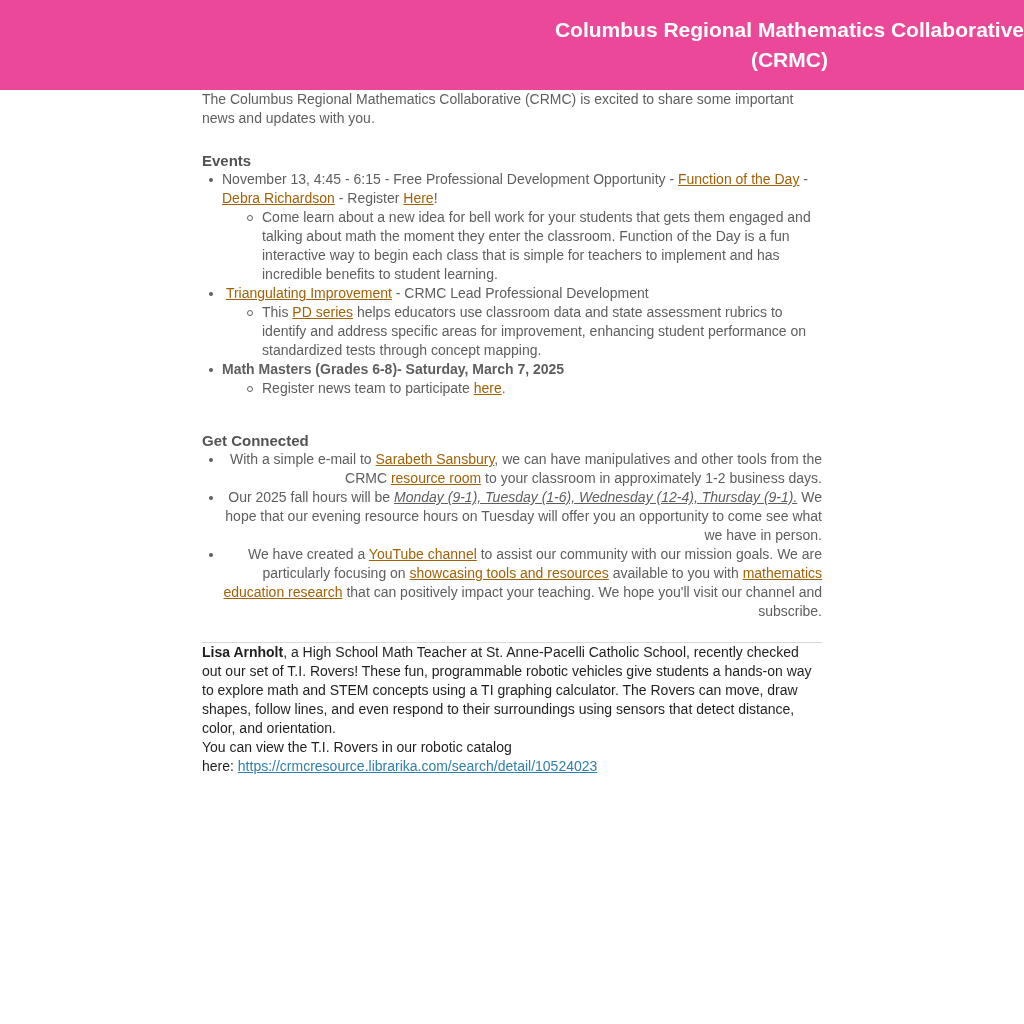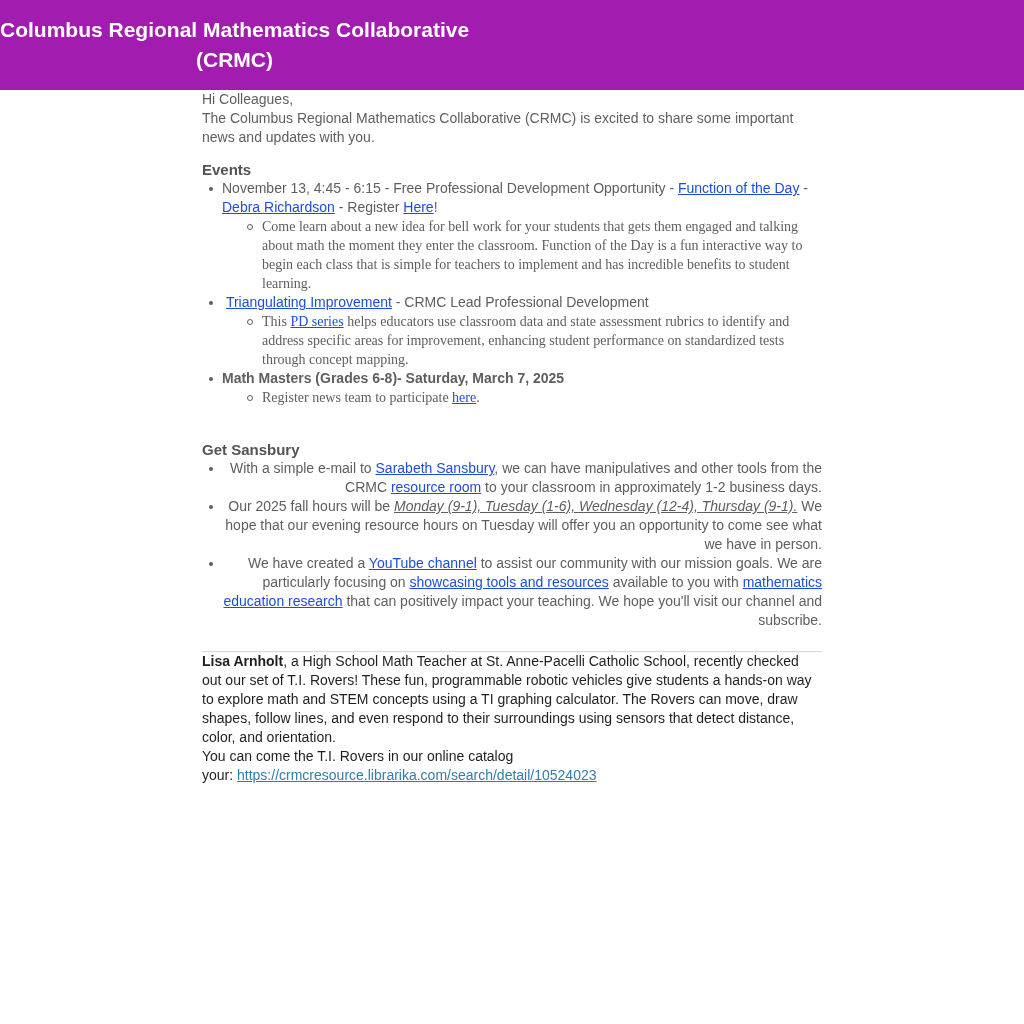--- a/index.html
+++ b/index.html
@@ -7,24 +7,24 @@
     margin: 0; padding: 0;
     width: 1024px; height: 1024px;
     overflow: hidden;
     background: #ffffff;
     font-family: "Liberation Sans", sans-serif;
   }
   
   .header {
     width: 100%;
     height: 90px;
-    background: #a21caf;
+    background: #ec4899;
     display: flex;
     align-items: center;
-    justify-content: flex-start;
+    justify-content: flex-end;
   }
   .header h1 {
     margin: 0;
     color: #ffffff;
     font-size: 21px;
     font-weight: 700;
     line-height: 30px;
     text-align: center;
   }
   .header h1 span { display: block; }
@@ -40,21 +40,21 @@
   .content p { margin: 0; }
   [data-name="greeting"]            { margin-top: 15px; }
   [data-name="intro-paragraph"]     { margin-top: 14px; }
   h2 {
     margin: 0;
     font-size: 15px;
     font-weight: 700;
     color: #535353;
     line-height: 19px;
   }
-  [data-name="events-heading"]        { margin-top: 13px; }
+  [data-name="events-heading"]        { margin-top: 23px; }
   [data-name="events-list"]           { margin-top: 21px; }
   [data-name="get-connected-heading"] { margin-top: 33px; }
   [data-name="get-connected-list"]    { margin-top: 34px; text-align: right; }
   hr.divider {
     border: none;
     border-top: 1px solid #d8d8d8;
     margin: 21px 0 0 0;
   }
   [data-name="shout-out-heading"]     { margin-top: 24px; }
   [data-name="shout-out-paragraph"]   { margin-top: 33px; }
@@ -66,37 +66,37 @@
   ul.lst li { position: relative; }
   li.lv1 { padding-left: 20px; }
   li.lv1::before {
     content: "";
     position: absolute;
     left: 7px; top: 8px;
     width: 4px; height: 4px;
     border-radius: 50%;
     background: #5e5e5e;
   }
-  li.lv2 { padding-left: 60px; font-family: Liberation Serif, serif; }
+  li.lv2 { padding-left: 60px; }
   li.lv2::before {
     content: "";
     position: absolute;
     left: 45px; top: 7px;
     width: 4px; height: 4px;
     border: 1px solid #5e5e5e;
     border-radius: 50%;
     background: transparent;
   }
 
   
   .seg-plain  { }
   .seg-bold   { font-weight: 700; }
   .seg-italic { font-style: italic; text-decoration: underline; }
   a.seg-link {
-    color: #1d4ed8;
+    color: #a16207;
     text-decoration: underline;
     cursor: pointer;
   }
   a.seg-url {
     color: #2e7fae;
     text-decoration: underline;
     cursor: pointer;
     word-break: break-all;
     margin-top: 24px;
   }
@@ -105,37 +105,36 @@
 <body>
 
 <div class="header" data-name="newsletter-header">
   <h1 data-name="newsletter-title">
     <span data-name="newsletter-title-line1">Columbus Regional Mathematics Collaborative</span>
     <span data-name="newsletter-title-line2">(CRMC)</span>
   </h1>
 </div>
 
 <div class="content" data-name="newsletter-body">
-  <p data-name="greeting">Hi Colleagues,</p>
   <p data-name="intro-paragraph">The Columbus Regional Mathematics Collaborative (CRMC) is excited to share some important news and updates with you.</p>
 
   <h2 data-name="events-heading">Events</h2>
   <ul class="lst" data-name="events-list">
       <li class="lv1" data-name="list-item"><span class="seg-plain" data-name="text-segment">November 13, 4:45 - 6:15 - Free Professional Development Opportunity - </span><a class="seg-link" data-name="inline-link">Function of the Day</a><span class="seg-plain" data-name="text-segment"> - </span><a class="seg-link" data-name="inline-link">Debra Richardson</a><span class="seg-plain" data-name="text-segment"> - Register </span><a class="seg-link" data-name="inline-link">Here</a><span class="seg-plain" data-name="text-segment">!</span></li>
       <li class="lv2" data-name="list-item"><span class="seg-plain" data-name="text-segment">Come learn about a new idea for bell work for your students that gets them engaged and talking about math the moment they enter the classroom. Function of the Day is a fun interactive way to begin each class that is simple for teachers to implement and has incredible benefits to student learning.</span></li>
       <li class="lv1" data-name="list-item"><span class="seg-plain" data-name="text-segment">&nbsp;</span><a class="seg-link" data-name="inline-link">Triangulating Improvement</a><span class="seg-plain" data-name="text-segment"> - CRMC Lead Professional Development</span></li>
       <li class="lv2" data-name="list-item"><span class="seg-plain" data-name="text-segment">This </span><a class="seg-link" data-name="inline-link">PD series</a><span class="seg-plain" data-name="text-segment"> helps educators use classroom data and state assessment rubrics to identify and address specific areas for improvement, enhancing student performance on standardized tests through concept mapping.</span></li>
       <li class="lv1" data-name="list-item"><span class="seg-bold" data-name="text-segment">Math Masters (Grades 6-8)- Saturday, March 7, 2025</span></li>
       <li class="lv2" data-name="list-item"><span class="seg-plain" data-name="text-segment">Register news team to participate </span><a class="seg-link" data-name="inline-link">here</a><span class="seg-plain" data-name="text-segment">.</span></li>
     </ul>
 
-  <h2 data-name="get-connected-heading">Get Sansbury</h2>
+  <h2 data-name="get-connected-heading">Get Connected</h2>
   <ul class="lst" data-name="get-connected-list">
       <li class="lv1" data-name="list-item"><span class="seg-plain" data-name="text-segment">With a simple e-mail to </span><a class="seg-link" data-name="inline-link">Sarabeth Sansbury</a><span class="seg-plain" data-name="text-segment">, we can have manipulatives and other tools from the CRMC </span><a class="seg-link" data-name="inline-link">resource room</a><span class="seg-plain" data-name="text-segment"> to your classroom in approximately 1-2 business days.</span></li>
       <li class="lv1" data-name="list-item"><span class="seg-plain" data-name="text-segment">Our 2025 fall hours will be </span><span class="seg-italic" data-name="text-segment">Monday (9-1), Tuesday (1-6), Wednesday (12-4), Thursday (9-1).</span><span class="seg-plain" data-name="text-segment"> We hope that our evening resource hours on Tuesday will offer you an opportunity to come see what we have in person.</span></li>
       <li class="lv1" data-name="list-item"><span class="seg-plain" data-name="text-segment">We have created a </span><a class="seg-link" data-name="inline-link">YouTube channel</a><span class="seg-plain" data-name="text-segment"> to assist our community with our mission goals. We are particularly focusing on </span><a class="seg-link" data-name="inline-link">showcasing tools and resources</a><span class="seg-plain" data-name="text-segment"> available to you with </span><a class="seg-link" data-name="inline-link">mathematics education research</a><span class="seg-plain" data-name="text-segment"> that can positively impact your teaching. We hope you'll visit our channel and subscribe.</span></li>
     </ul>
 
   <hr class="divider" data-name="section-divider">
 
   <p class="black" data-name="shout-out-paragraph"><span class="seg-bold" data-name="text-segment">Lisa Arnholt</span><span class="seg-plain" data-name="text-segment">, a High School Math Teacher at St. Anne-Pacelli Catholic School, recently checked out our set of T.I. Rovers! These fun, programmable robotic vehicles give students a hands-on way to explore math and STEM concepts using a TI graphing calculator. The Rovers can move, draw shapes, follow lines, and even respond to their surroundings using sensors that detect distance, color, and orientation.</span></p>
-  <p class="black" data-name="catalog-paragraph"><span class="seg-plain" data-name="text-segment">You can come the T.I. Rovers in our online catalog</span><br><span class="seg-plain" data-name="text-segment">your: </span><a class="seg-url" data-name="inline-link">https://crmcresource.librarika.com/search/detail/10524023</a></p>
+  <p class="black" data-name="catalog-paragraph"><span class="seg-plain" data-name="text-segment">You can view the T.I. Rovers in our robotic catalog</span><br><span class="seg-plain" data-name="text-segment">here: </span><a class="seg-url" data-name="inline-link">https://crmcresource.librarika.com/search/detail/10524023</a></p>
 </div>
 
 </body></html>

